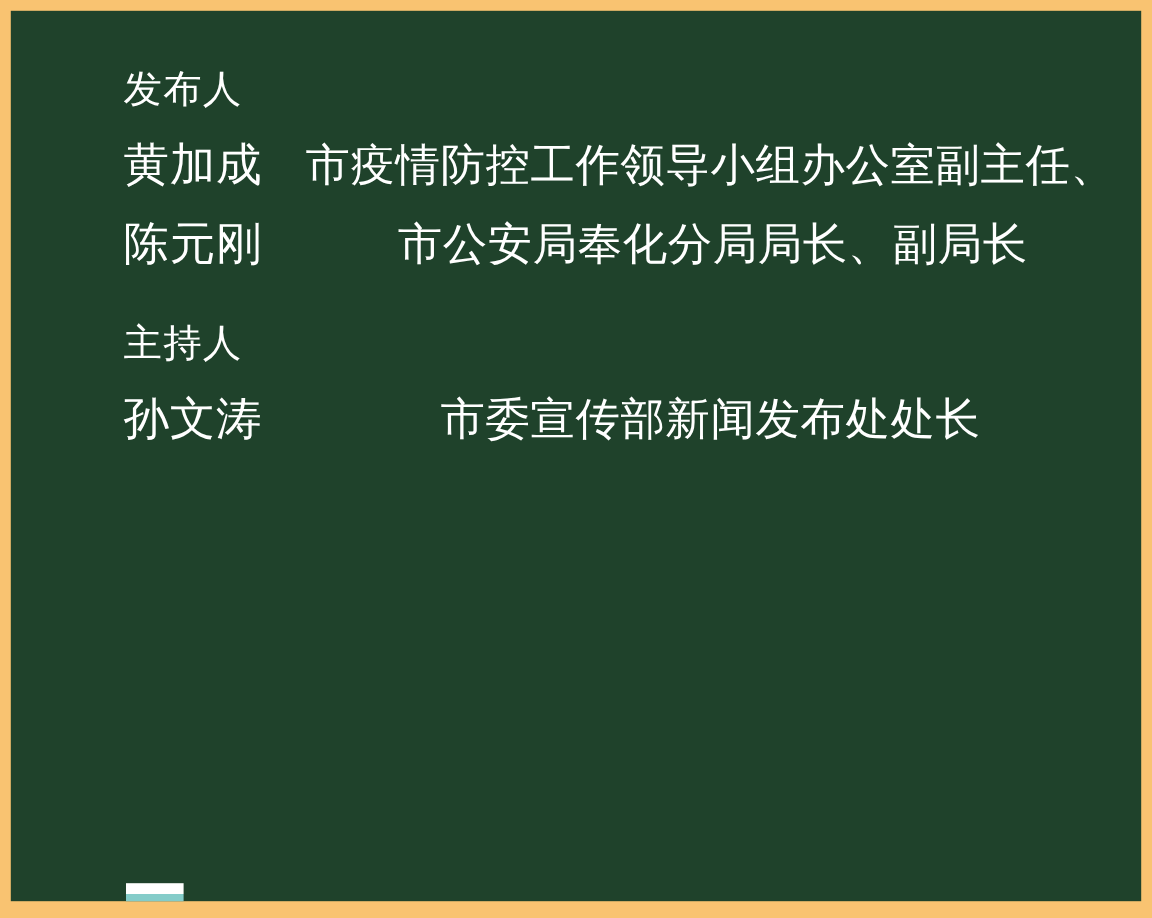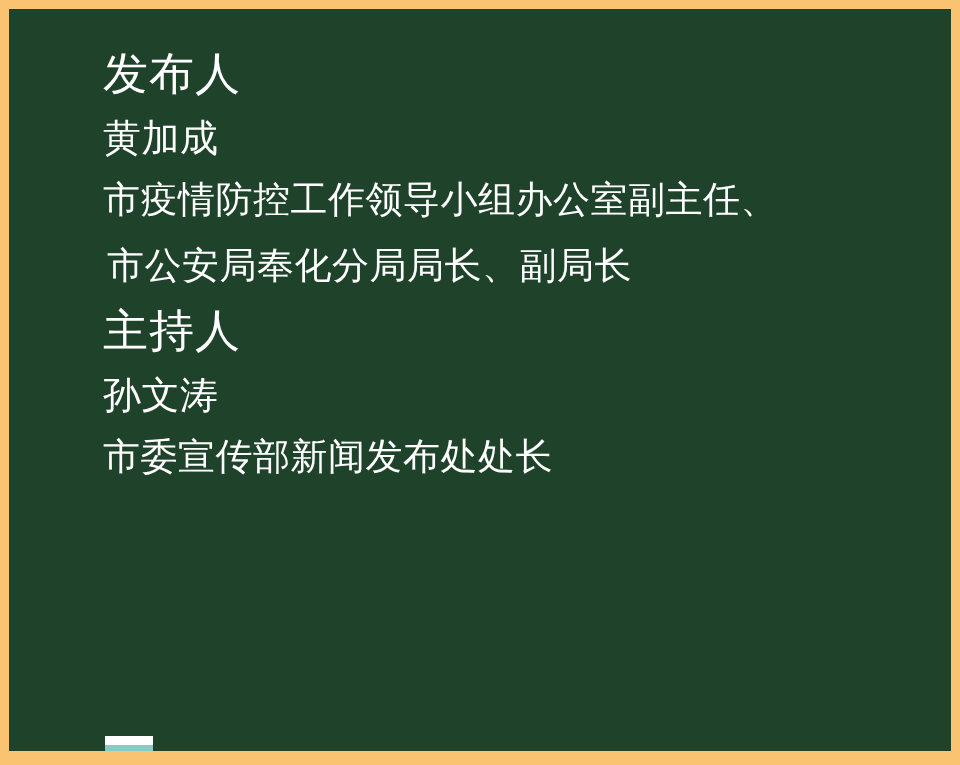--- a/index.html
+++ b/index.html
@@ -33,41 +33,40 @@
   .content {
     position: absolute;
     left: 94px;
     top: 36px;
     right: 10px;
     bottom: 0;
   }
 
   .section-heading {
     color: #ffffff;
-    font-size: 45px;
+    font-size: 32px;
     line-height: 58px;
     font-weight: 400;
     letter-spacing: 1px;
     white-space: nowrap;
     margin: 0;
   }
   .section-heading.hosts-heading {
-    margin-top: 5px;
+    margin-top: 22px;
   }
 
   .person-list {
     list-style: none;
     margin: 0;
     padding: 0;
   }
   .person {
     display: flex;
     align-items: flex-start;
     margin-top: 4px;
-    flex-direction: column;
   }
   .person-name {
     color: #ffffff;
     font-size: 38px;
     line-height: 62px;
     white-space: pre;
     flex: 0 0 auto;
     width: 140px;
     letter-spacing: 0.5px;
   }
@@ -115,20 +114,21 @@
         <ul class="person-list">
 
           <li class="person">
             <span class="person-name">黄加成</span>
             <span class="person-titles">
               <div class="title-line">市疫情防控工作领导小组办公室副主任、</div>
             </span>
           </li>
 
           <li class="person">
+            <span class="person-name">陈元刚</span>
             <span class="person-titles">
               <div class="title-line wrapped">市公安局奉化分局局长、副局长</div>
             </span>
           </li>
 
 
 
         </ul>
       </div>
 

